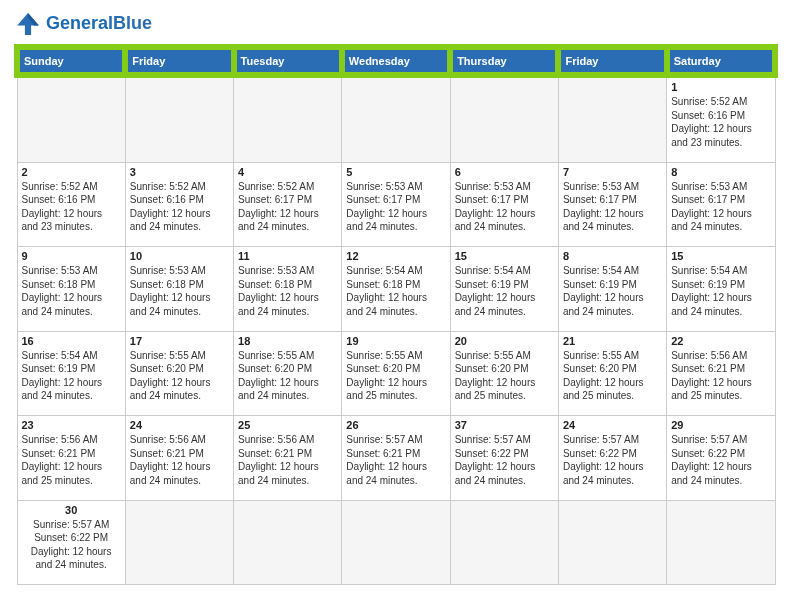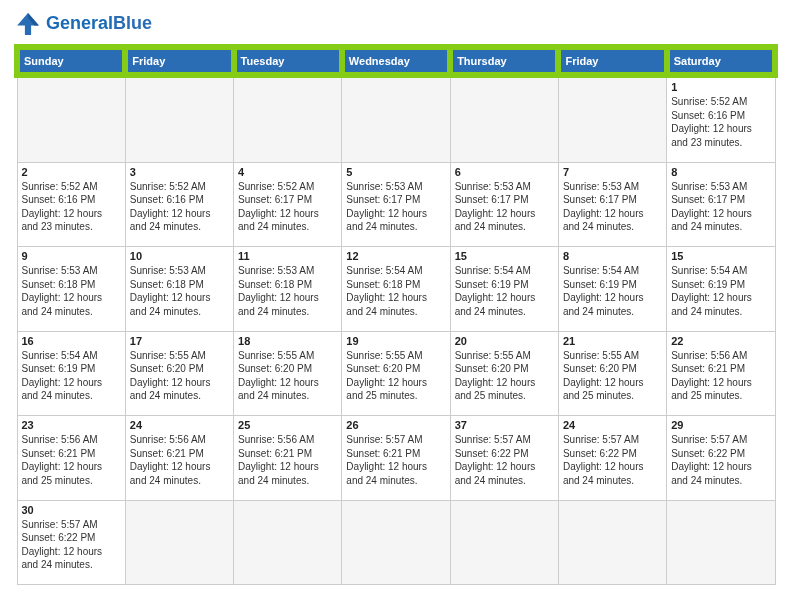--- a/index.html
+++ b/index.html
@@ -78,20 +78,21 @@
       font-size: 9.5px;
       color: #222;
       background: #fff;
       height: 72px;
     }
     .calendar td.empty {
       background: #f5f5f5;
     }
     .calendar td.last-row {
       height: 60px;
+      text-align: center;
     }
     .day-num {
       font-size: 11px;
       font-weight: bold;
       color: #222;
       display: block;
       margin-bottom: 2px;
     }
     .day-info {
       font-size: 10px;

